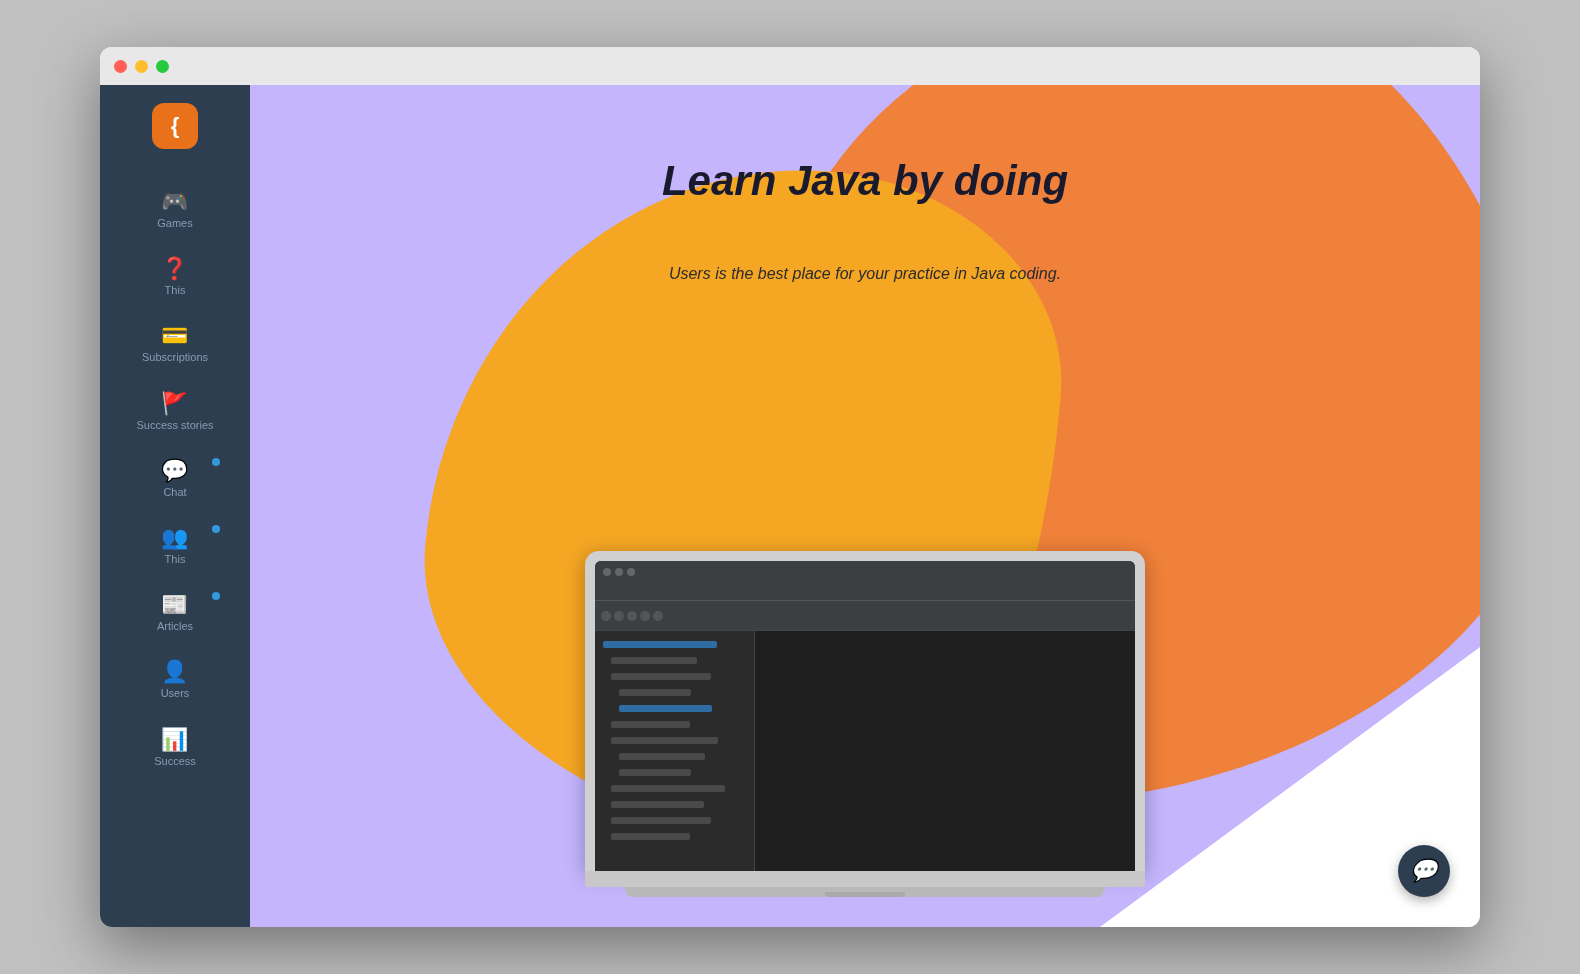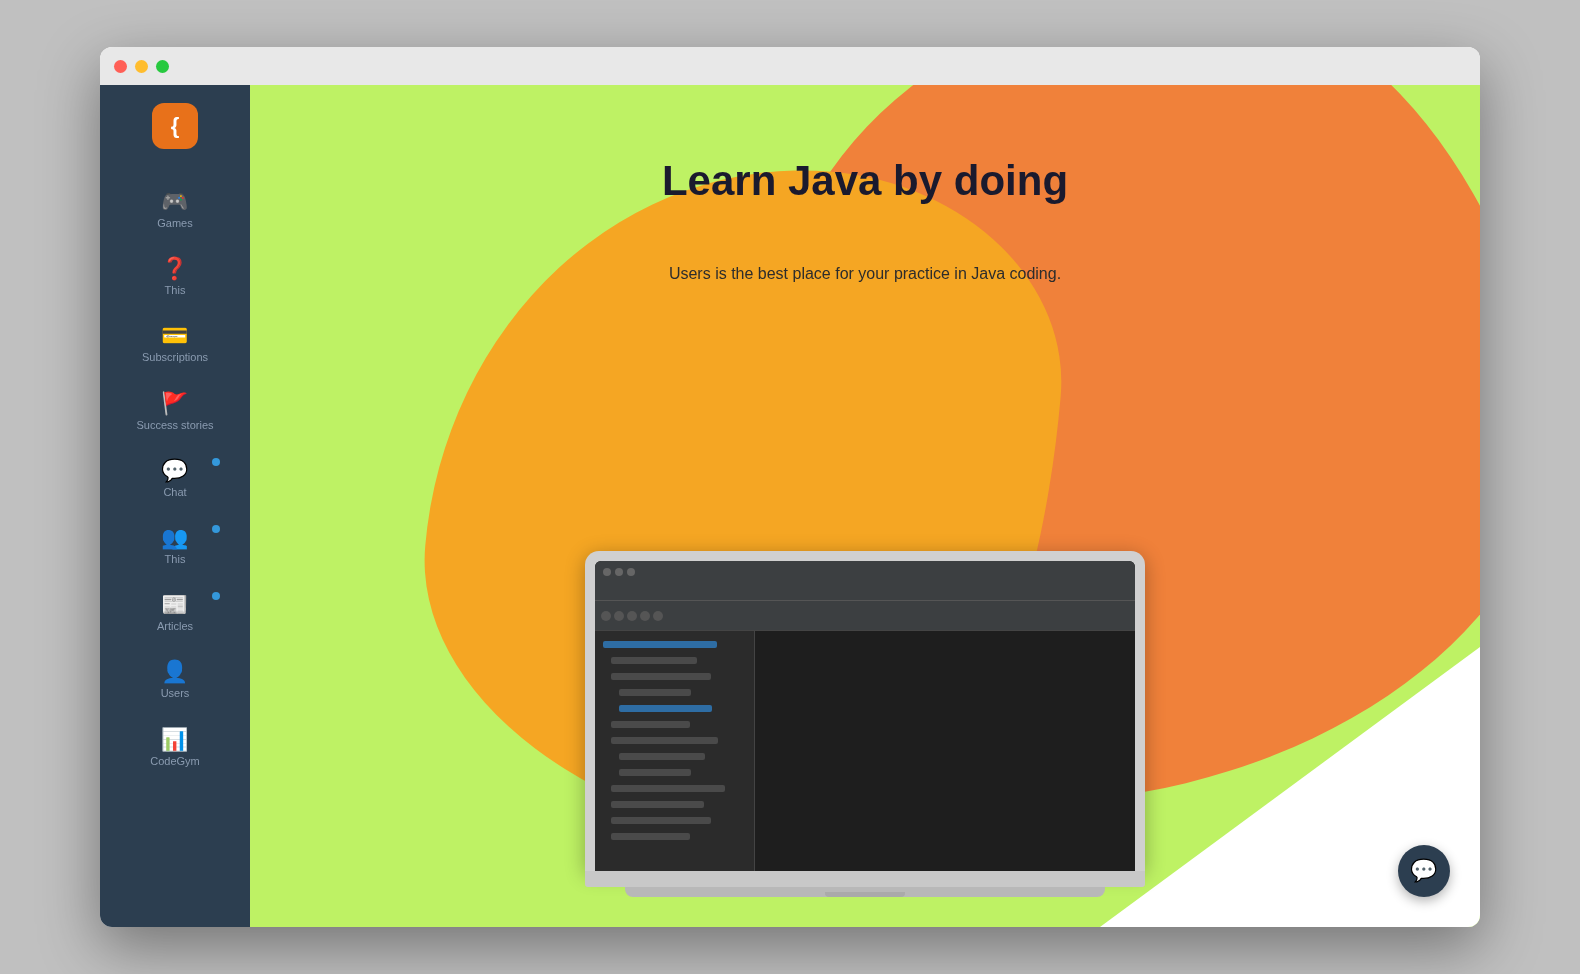--- a/index.html
+++ b/index.html
@@ -125,21 +125,22 @@
       height: 8px;
       background: #3498db;
       border-radius: 50%;
     }
 
     
     .main-content {
       flex: 1;
       position: relative;
       overflow: hidden;
-      background: #bef264;
+      background: #c4b5fd;
+      font-style: italic;
     }
 
     
     .blob-container {
       position: absolute;
       top: 0;
       left: 0;
       width: 100%;
       height: 100%;
       z-index: 0;
@@ -417,21 +418,21 @@
           <span class="nav-label">Articles</span>
         </div>
 
         <div class="nav-item">
           <span class="nav-icon">👤</span>
           <span class="nav-label">Users</span>
         </div>
 
         <div class="nav-item">
           <span class="nav-icon">📊</span>
-          <span class="nav-label">CodeGym</span>
+          <span class="nav-label">Success</span>
         </div>
       </div>
     </div>
 
     <div class="main-content">
 
       <div class="blob-container">
         <div class="blob-orange"></div>
         <div class="blob-yellow"></div>
         <div class="triangle-white"></div>

